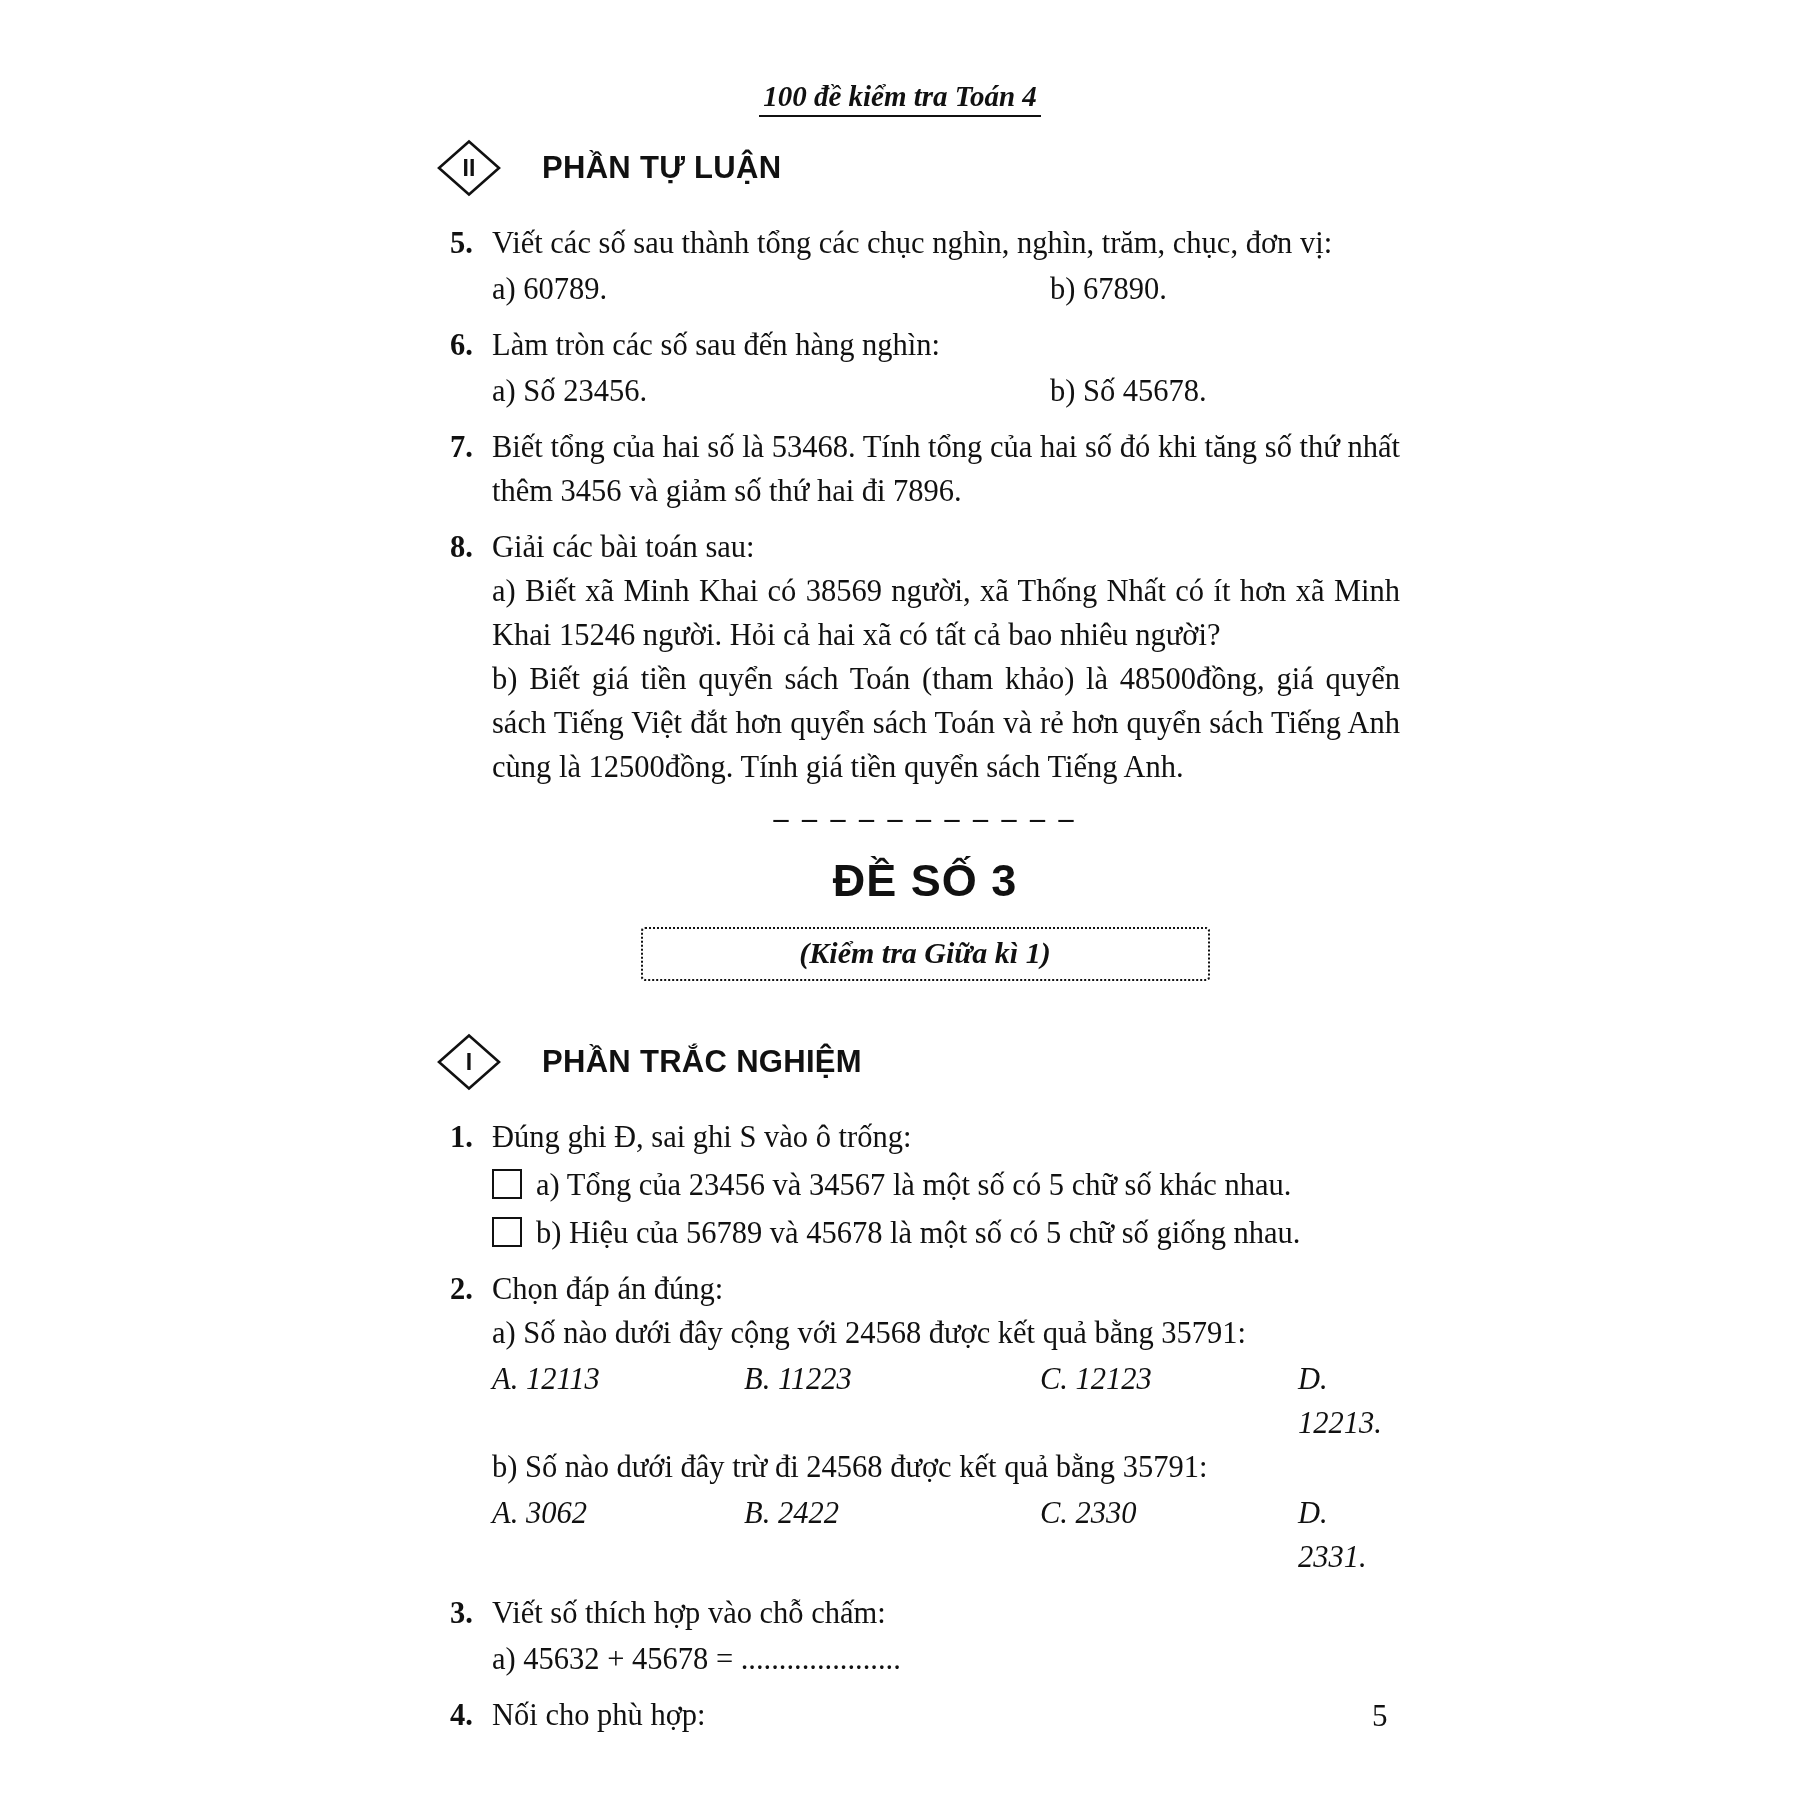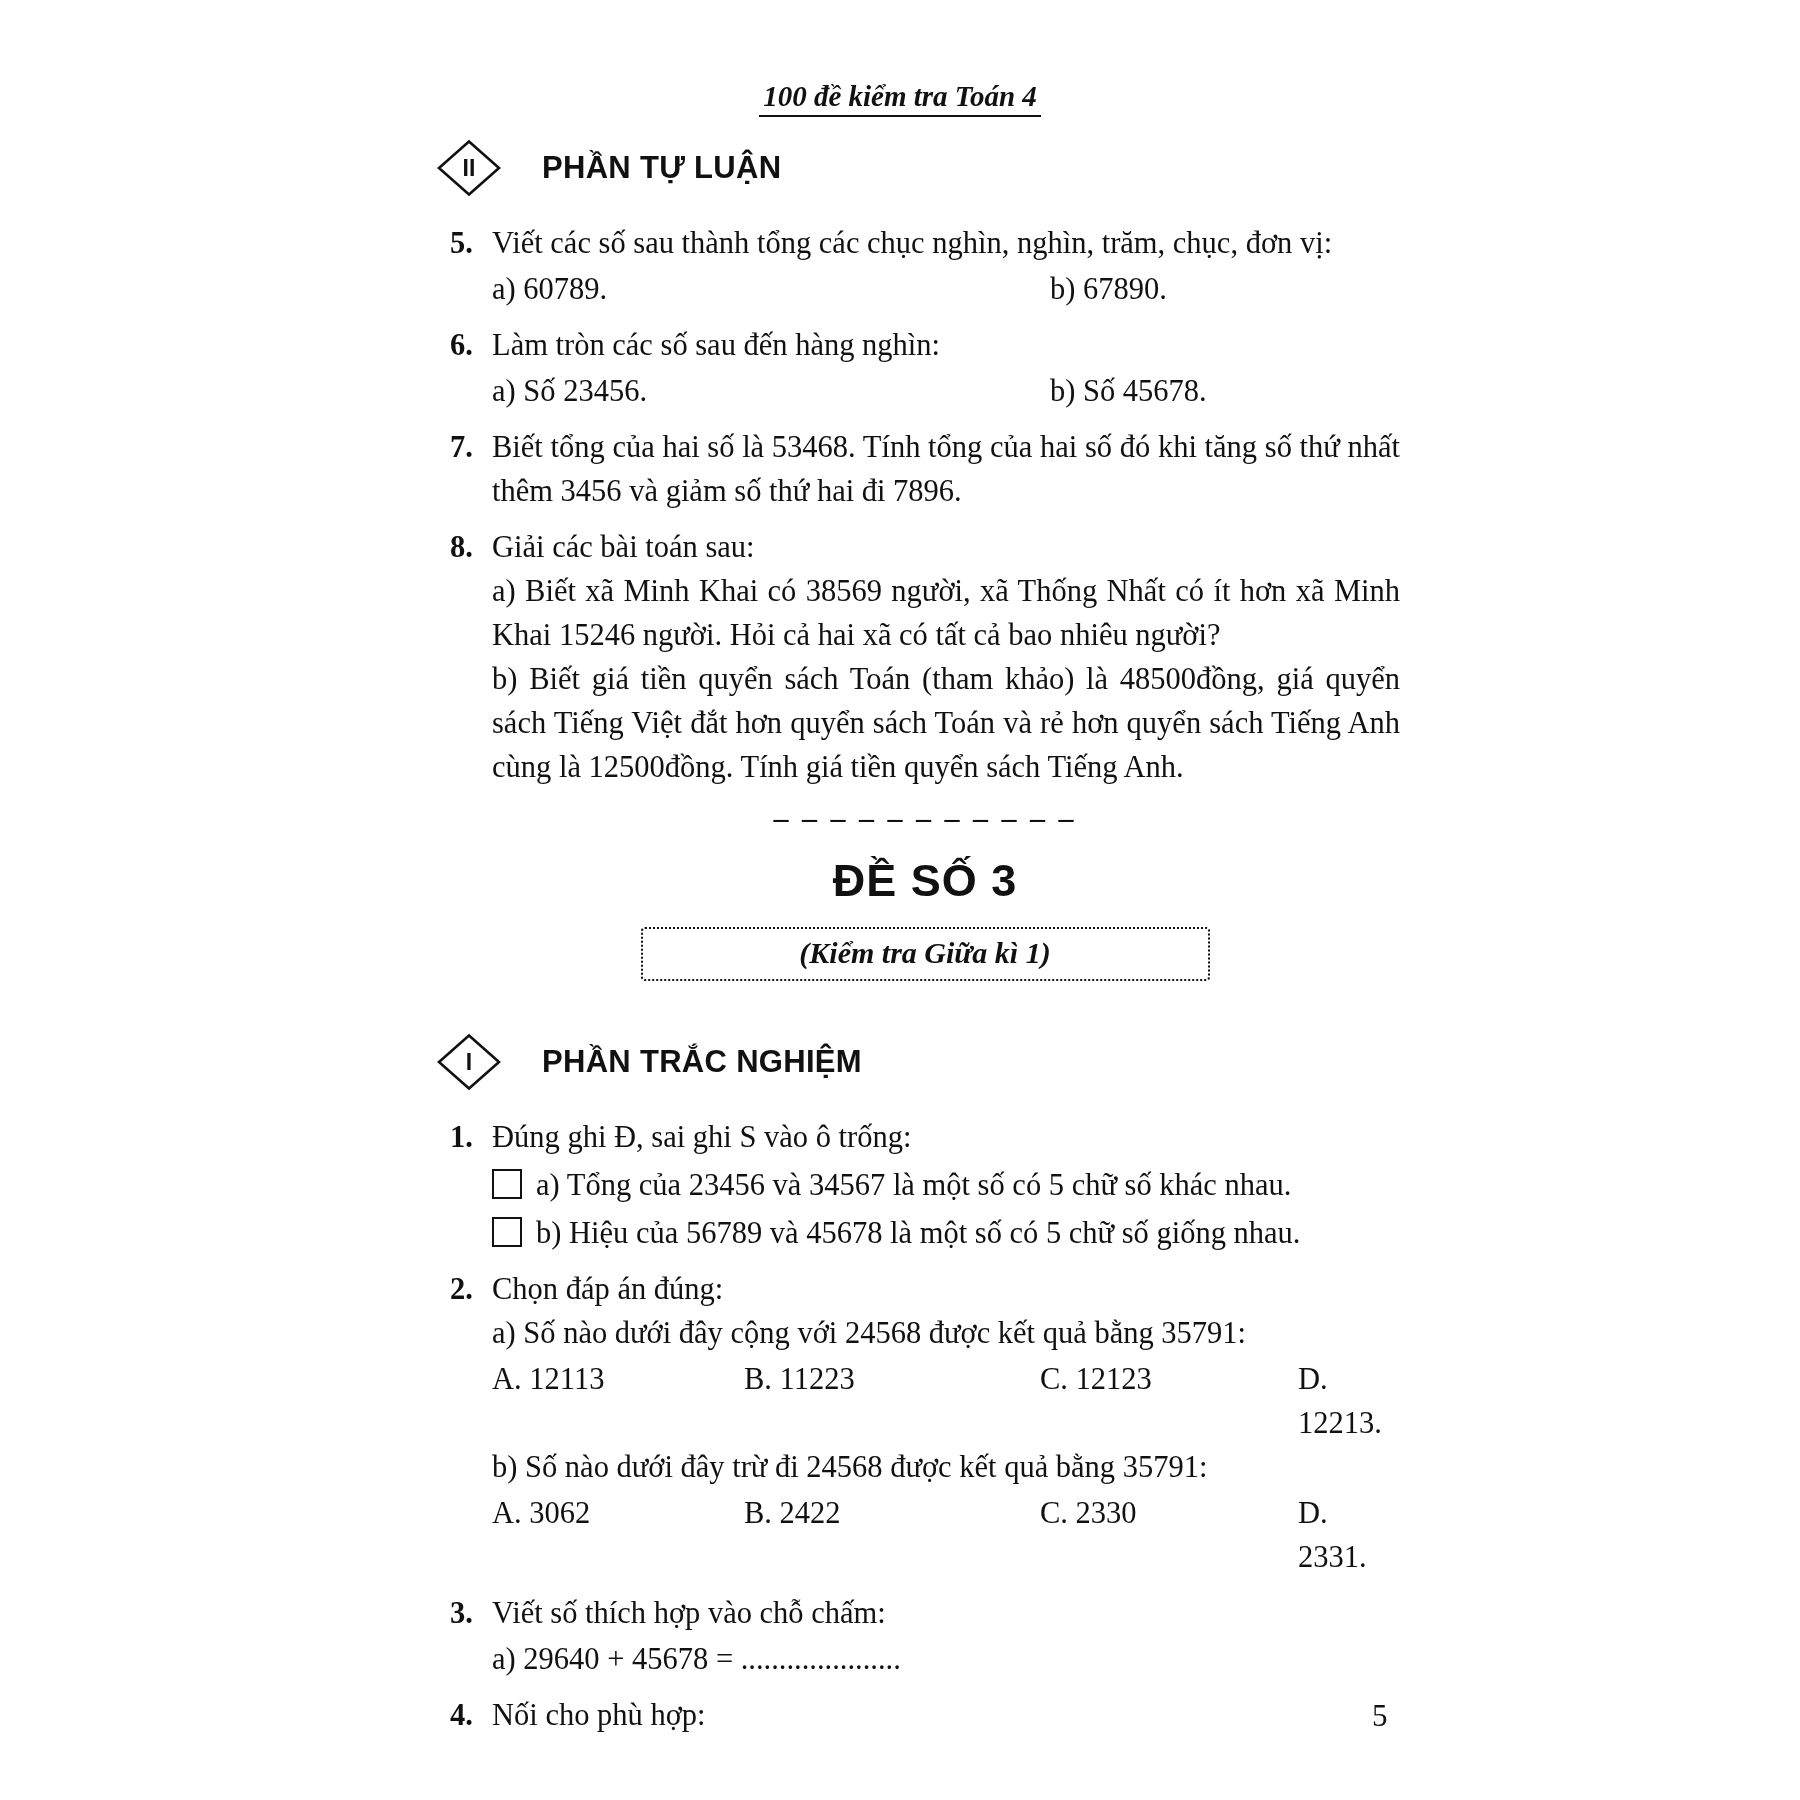--- a/index.html
+++ b/index.html
@@ -53,21 +53,21 @@
     line-height: 44px;
     margin-bottom: 12px;
   }
   .item-num { position: absolute; left: 0; top: 0; font-weight: bold; }
   .item-title { font-weight: normal; }
   .justify { text-align: justify; }
 
   .two-col { display: flex; margin-top: 2px; }
   .two-col .col-a { width: 558px; flex: none; }
 
-  .options { display: flex; margin-top: 2px; }
+  .options { display: flex; margin-top: 2px; font-style: italic; }
   .options .opt-a { width: 252px; flex: none; }
   .options .opt-b { width: 296px; flex: none; }
   .options .opt-c { width: 258px; flex: none; }
 
   .check-line { display: flex; align-items: baseline; margin-top: 4px; }
   .checkbox {
     width: 26px; height: 26px;
     border: 2.5px solid #111;
     flex: none; margin-right: 14px;
     transform: translateY(4px);
@@ -210,21 +210,21 @@
         <span class="opt-b">B. 2422</span>
         <span class="opt-c">C. 2330</span>
         <span>D. 2331.</span>
       </div>
     </div>
 
     <div class="item">
       <span class="item-num">3.</span>
       <div class="item-title">Viết số thích hợp vào chỗ chấm:</div>
       <div class="two-col">
-        <span class="col-a">a) 29640 + 45678 = .....................</span>
+        <span class="col-a">a) 45632 + 45678 = .....................</span>
       </div>
     </div>
 
     <div class="item">
       <span class="item-num">4.</span>
       <div class="item-title">Nối cho phù hợp:</div>
     </div>
 
   </div>
 

